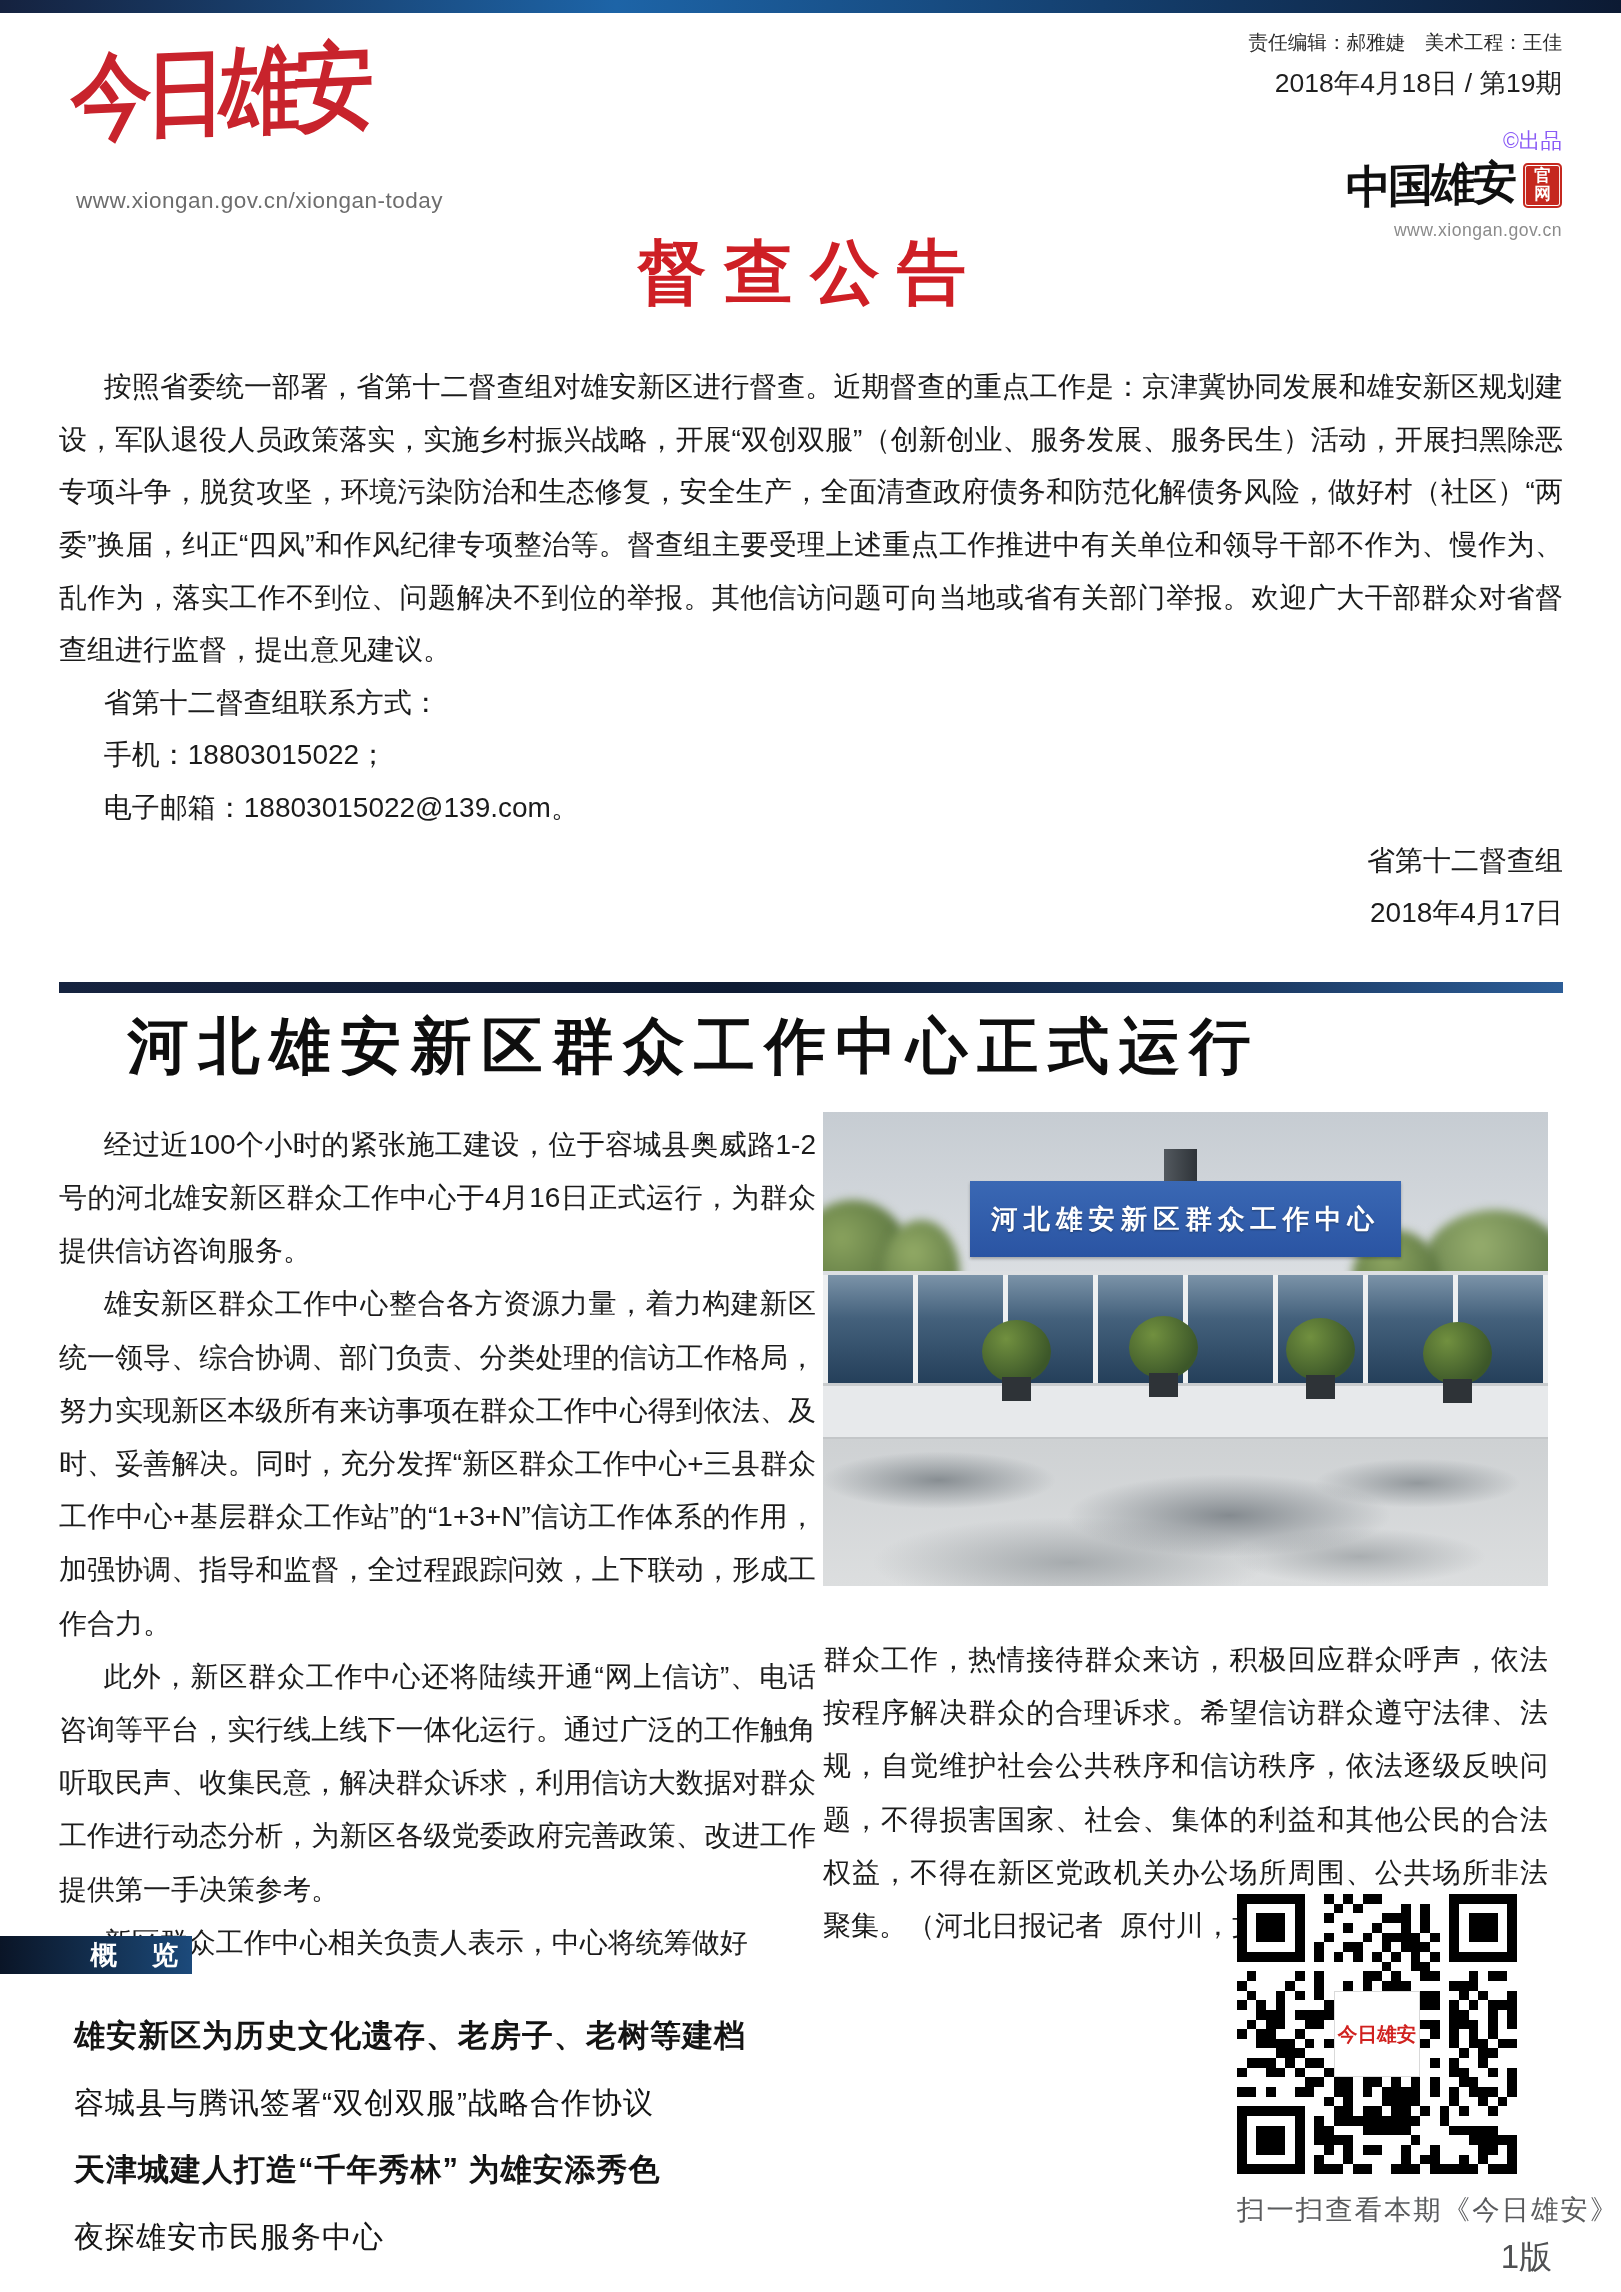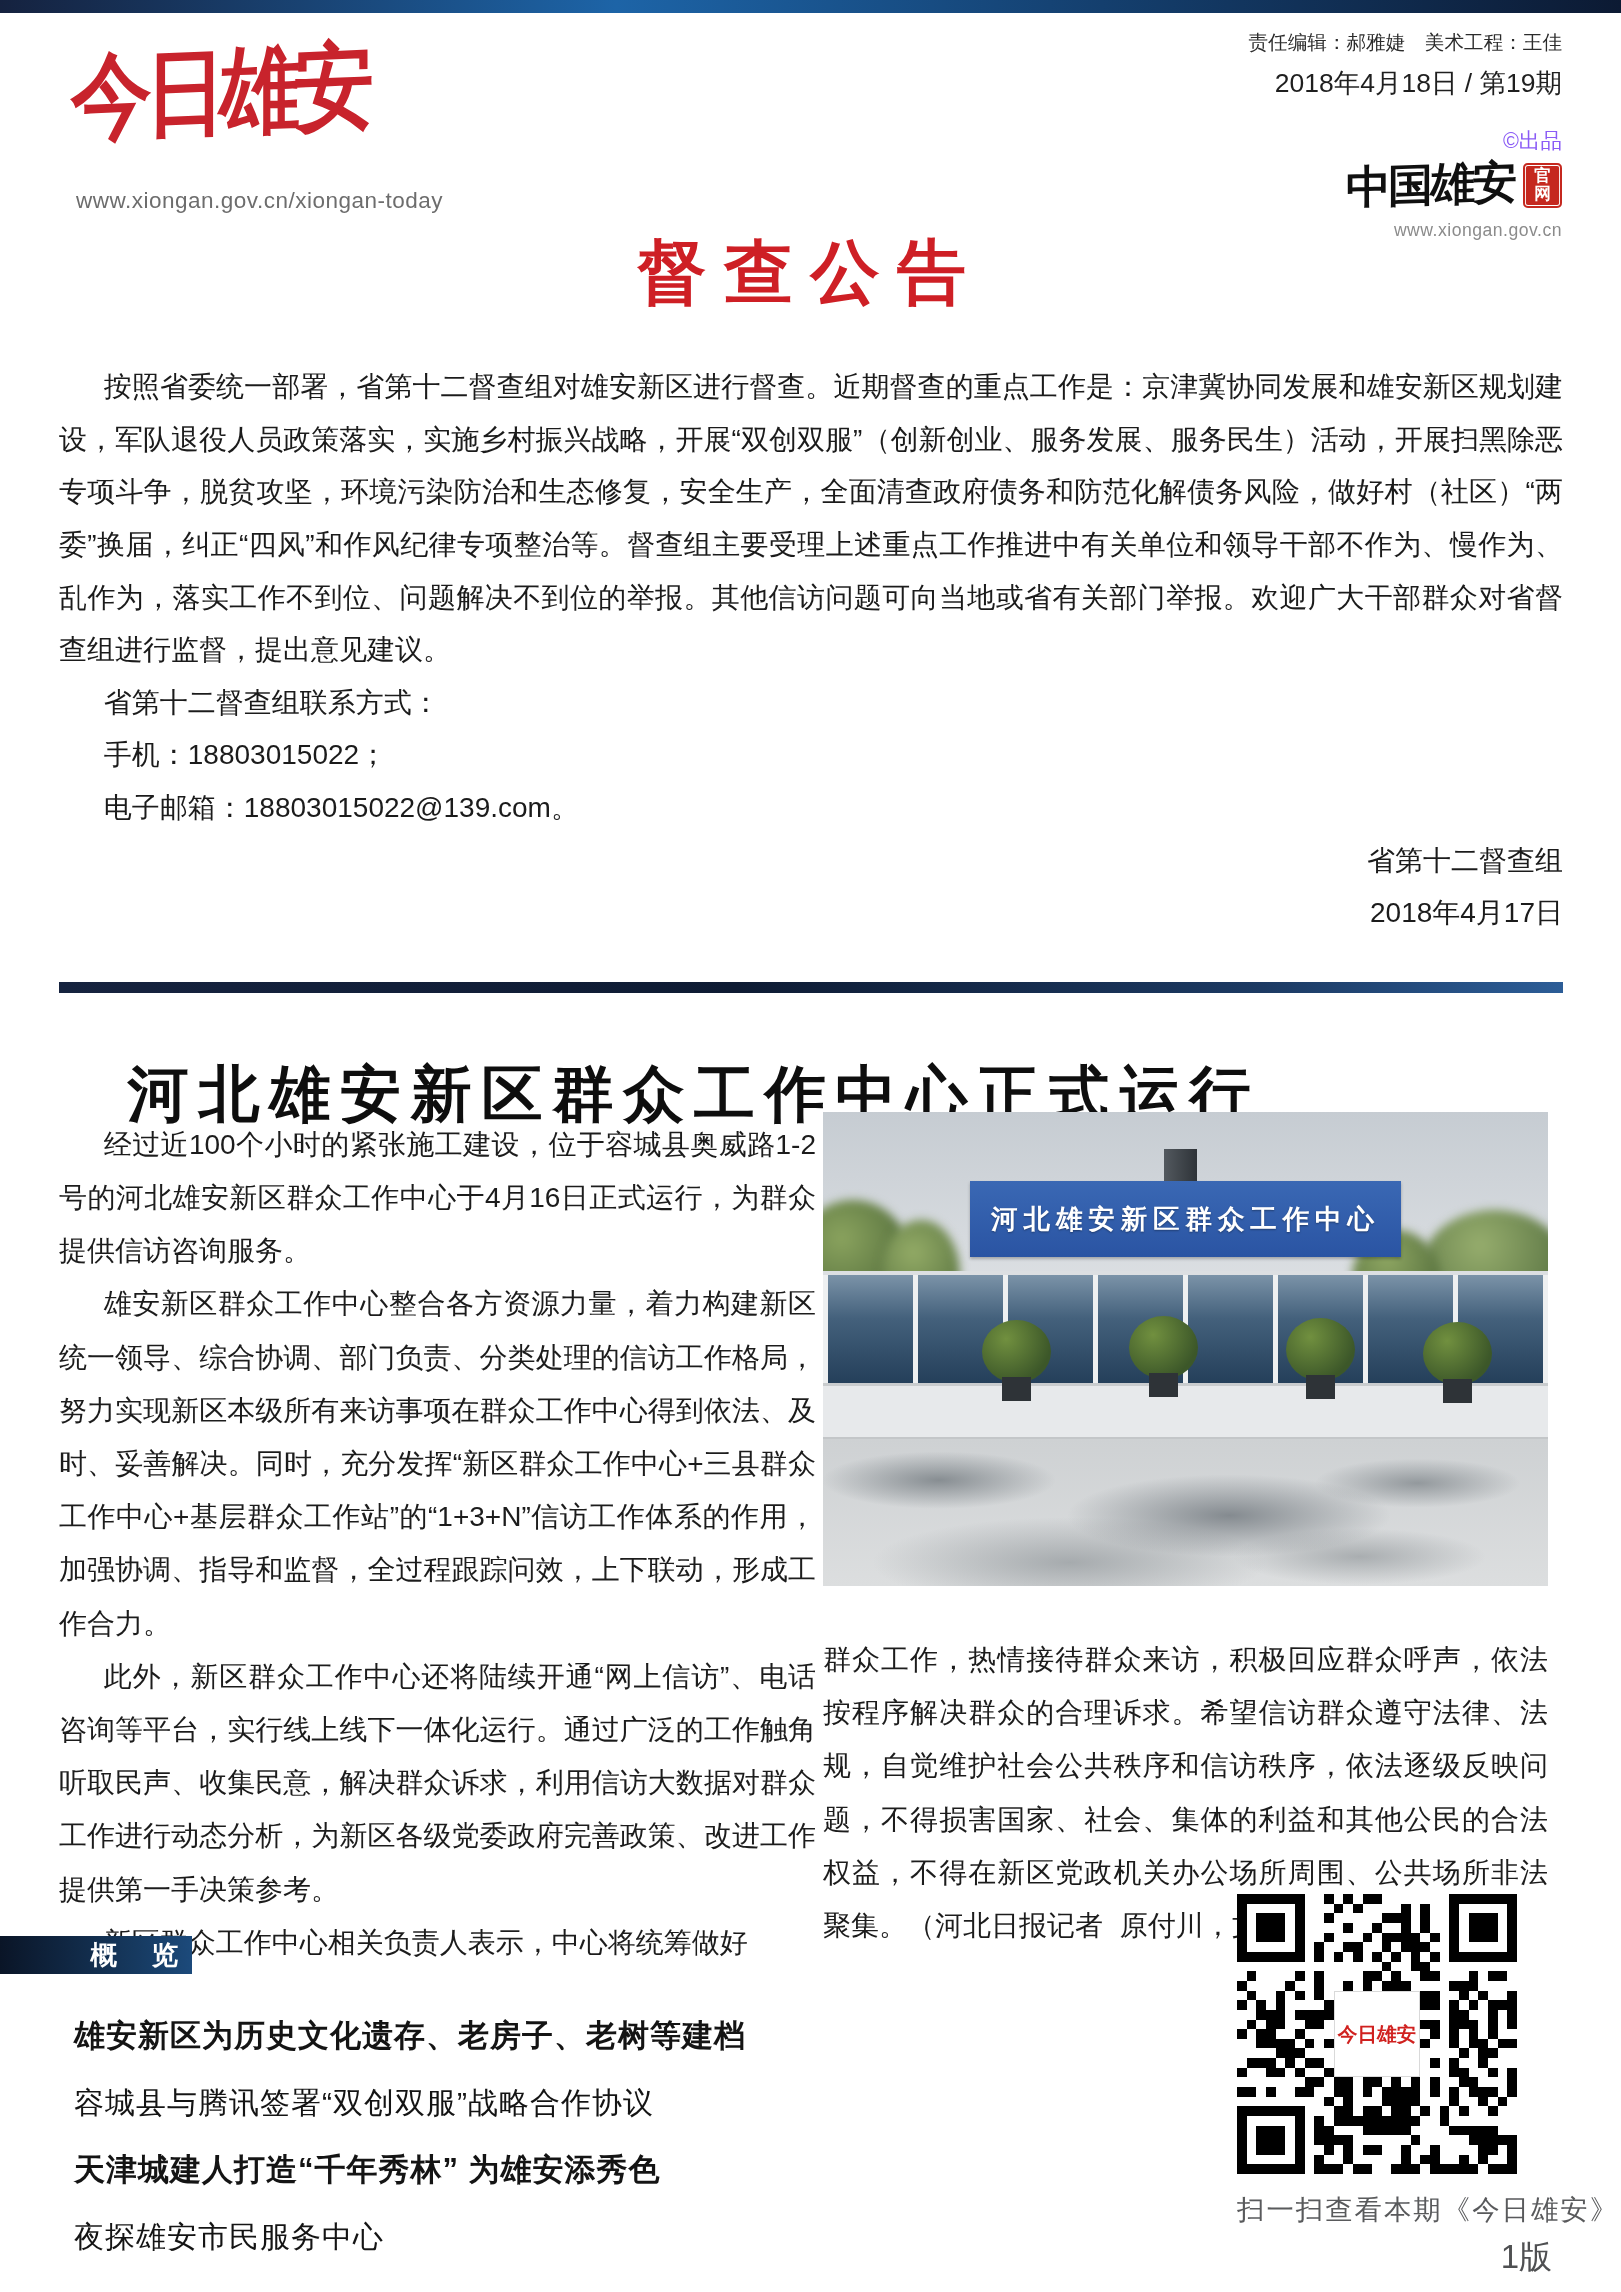--- a/index.html
+++ b/index.html
@@ -48,21 +48,21 @@
   .right-align{text-align:right;}
   
   .divider{
     position:absolute;top:982px;left:59px;width:1504px;height:10.8px;
     background:linear-gradient(90deg,#16233f 0%,#0e1b33 45%,#1c3a63 80%,#2c5d97 100%);
   }
   
   .art-title{
     position:absolute;top:1006px;left:0;width:1388px;text-align:center;
     font-family:"DejaVu Serif",serif;font-weight:bold;color:#0e0e0e;
-    font-size:61px;letter-spacing:9.8px;margin-top:48px;
+    font-size:61px;letter-spacing:9.8px;
   }
   .art{position:absolute;top:1112px;left:59px;width:1504px;display:flex;gap:7px;}
   .col-left{width:757px;font-size:28px;line-height:1.9;text-align:justify;padding-top:5.9px;}
   .col-left p{margin:0;text-indent:1.6em;}
   .col-right{width:725px;}
   .col-right .cont{font-size:28px;line-height:1.9;text-align:justify;margin-top:49px;}
   .col-right .cont p{margin:0;font-family:Liberation Mono, monospace;}
   
   .photo{position:relative;width:725px;height:474px;overflow:hidden;background:linear-gradient(180deg,#c6ccd2 0%,#e7e9eb 55%);}
   .tree{position:absolute;border-radius:50%;filter:blur(4.9px);}

